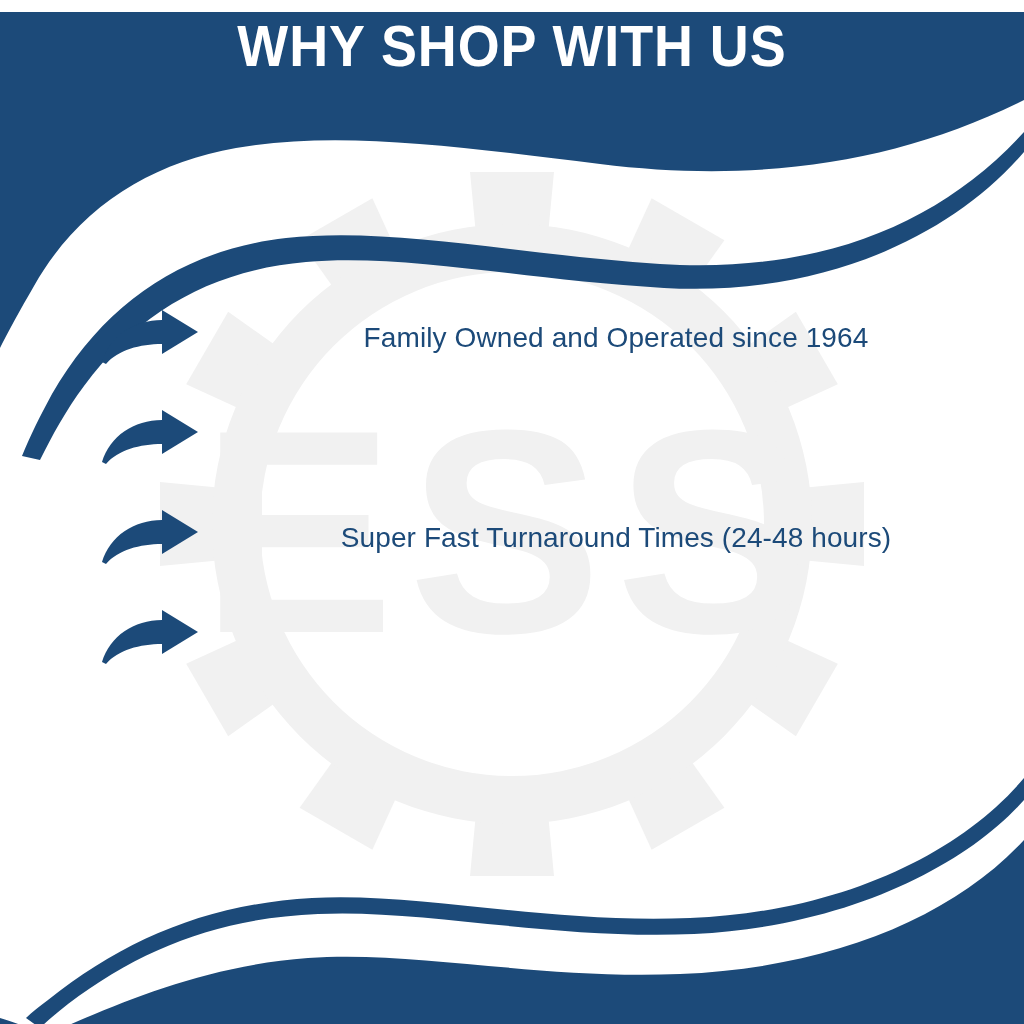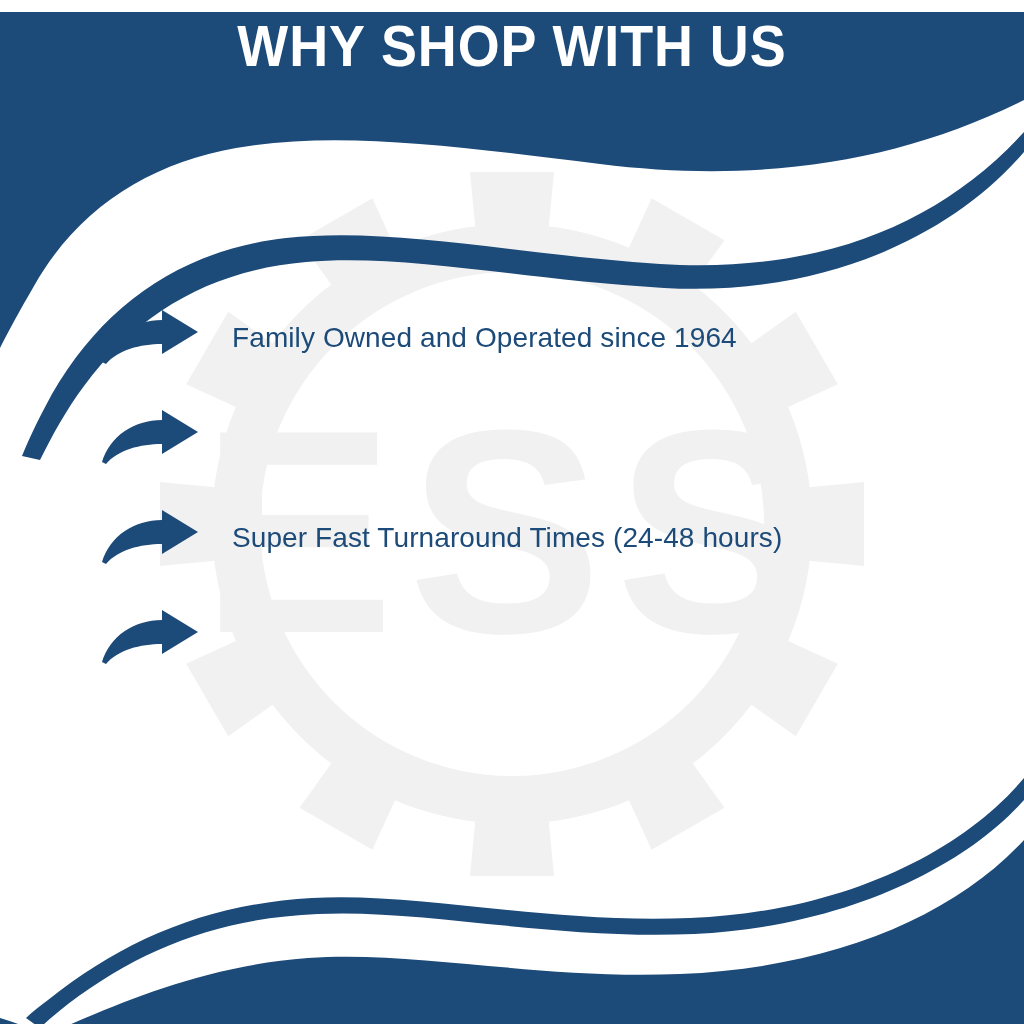--- a/index.html
+++ b/index.html
@@ -53,20 +53,21 @@
     position: absolute;
     z-index: 5;
     top: 288px;
     left: 100px;
     width: 900px;
   }
   .benefit-row {
     display: flex;
     align-items: center;
     height: 100px;
+    text-align: center;
   }
   .benefit-arrow {
     flex: 0 0 auto;
     width: 100px;
     height: 56px;
     margin-right: 32px;
   }
   .benefit-arrow svg {
     display: block;
     width: 100%;

